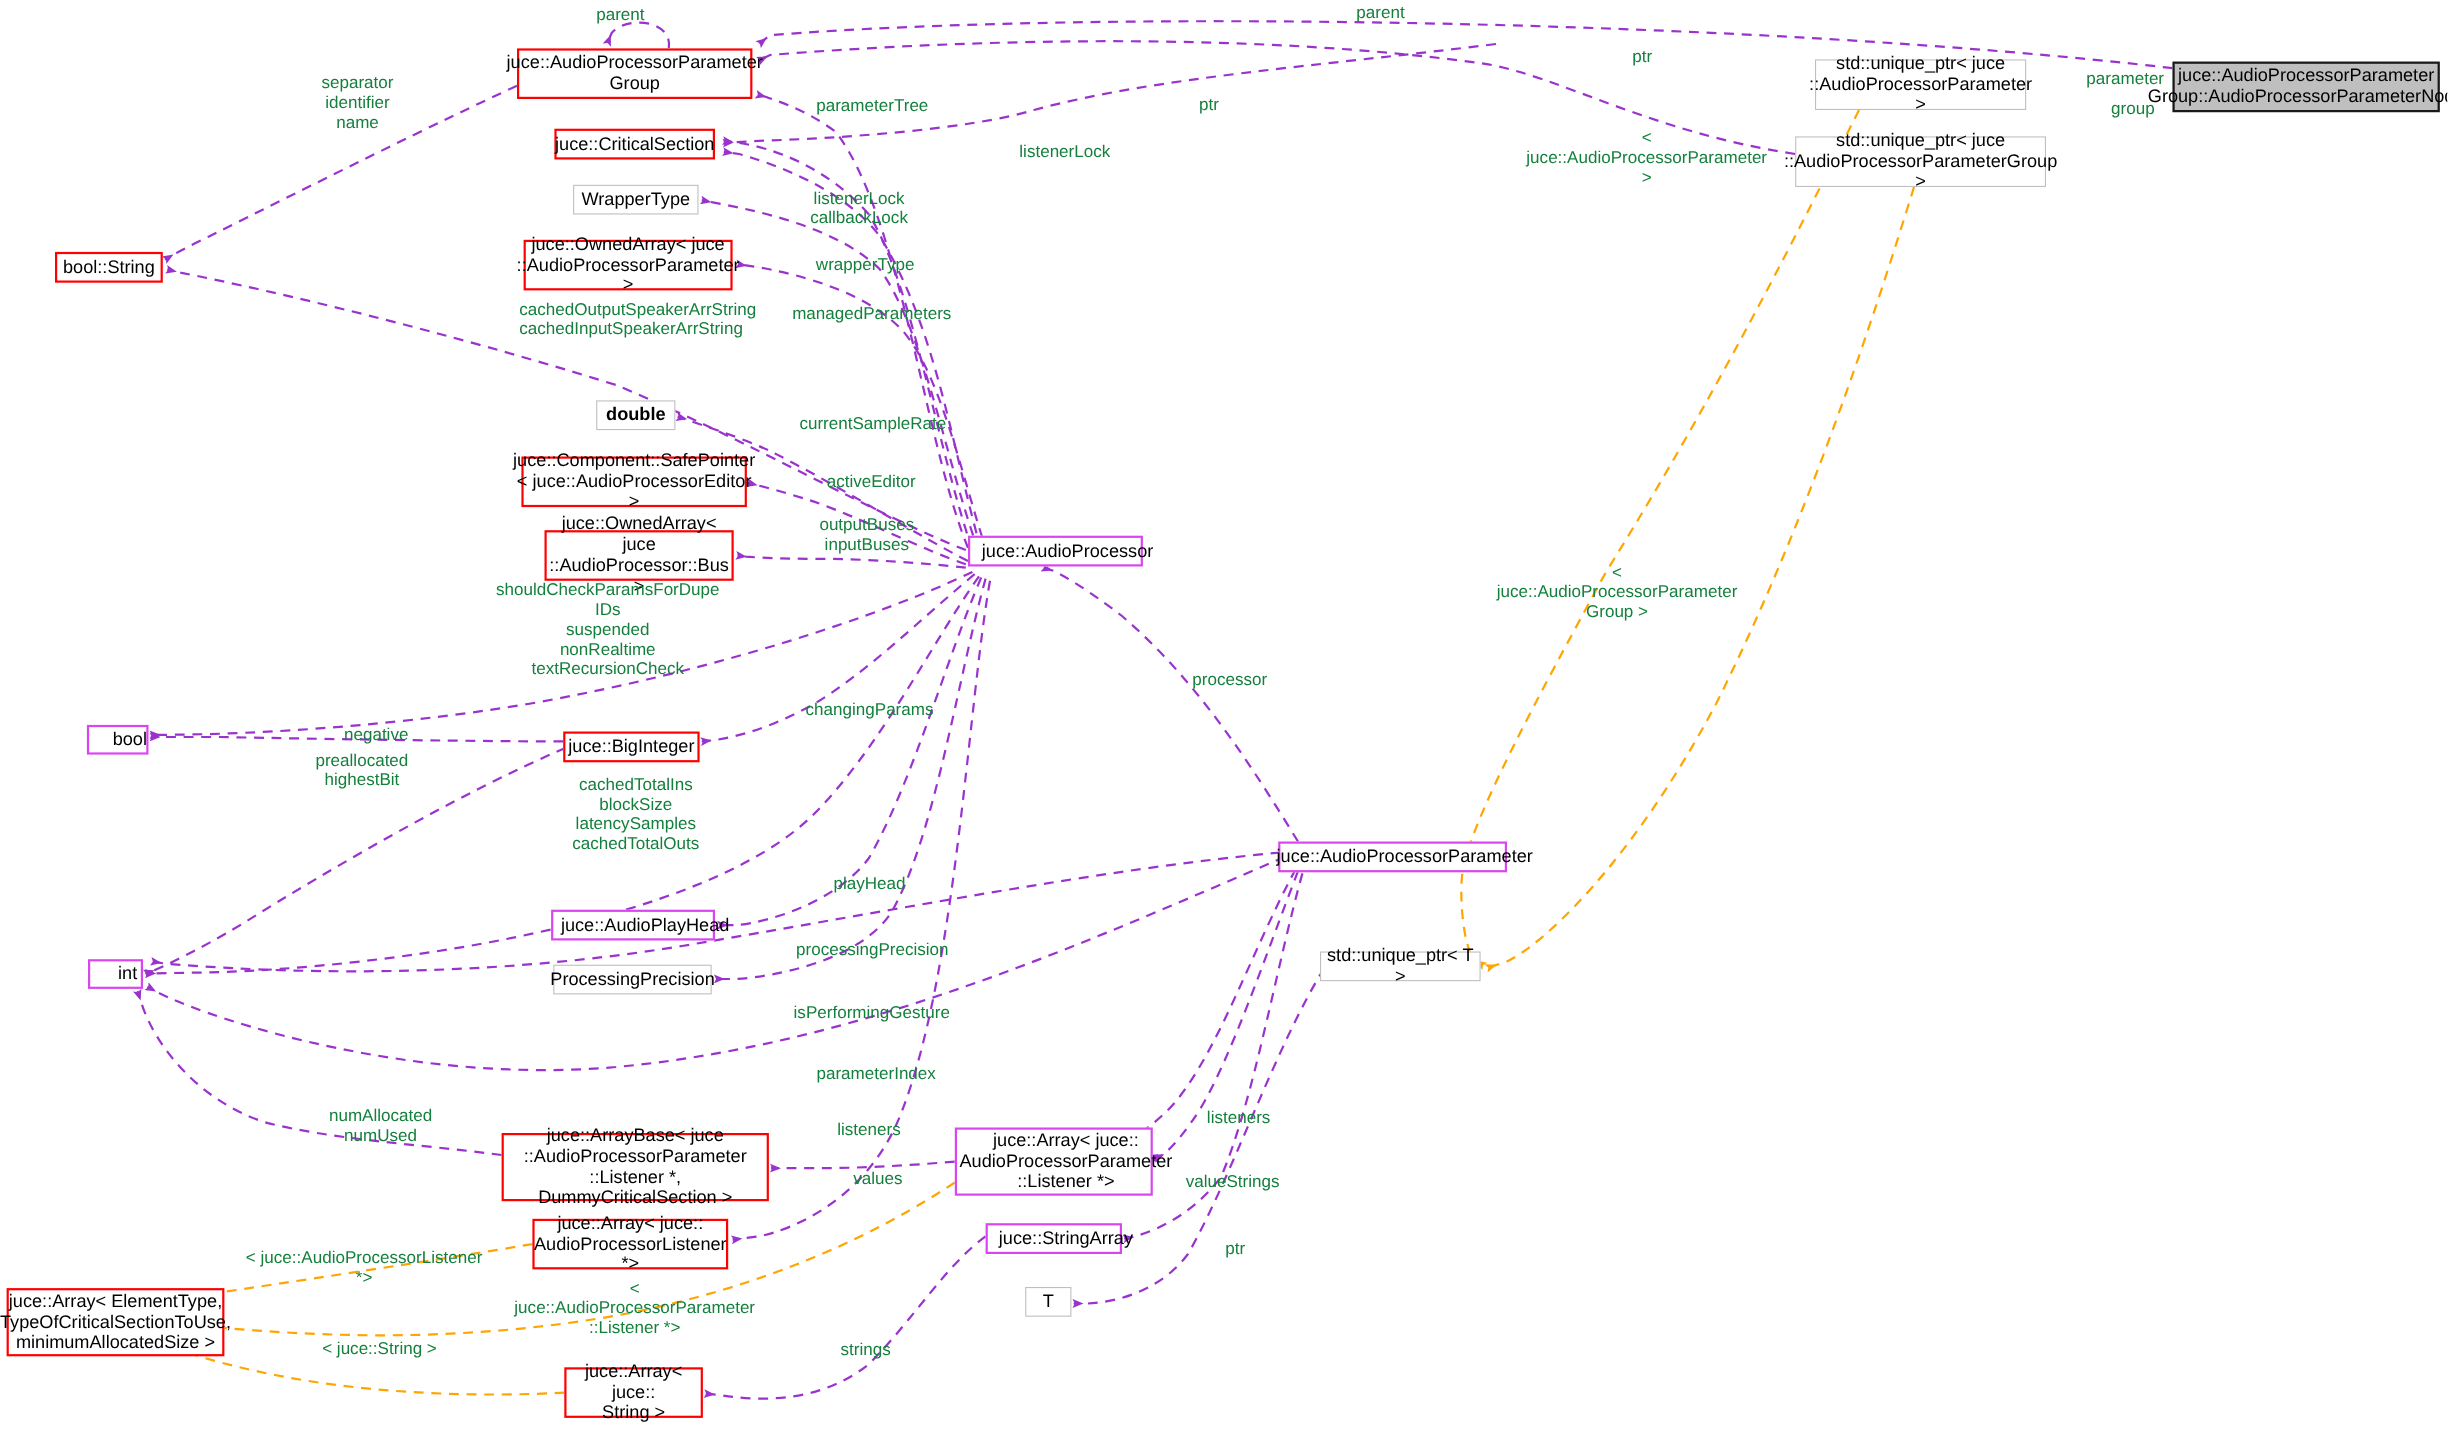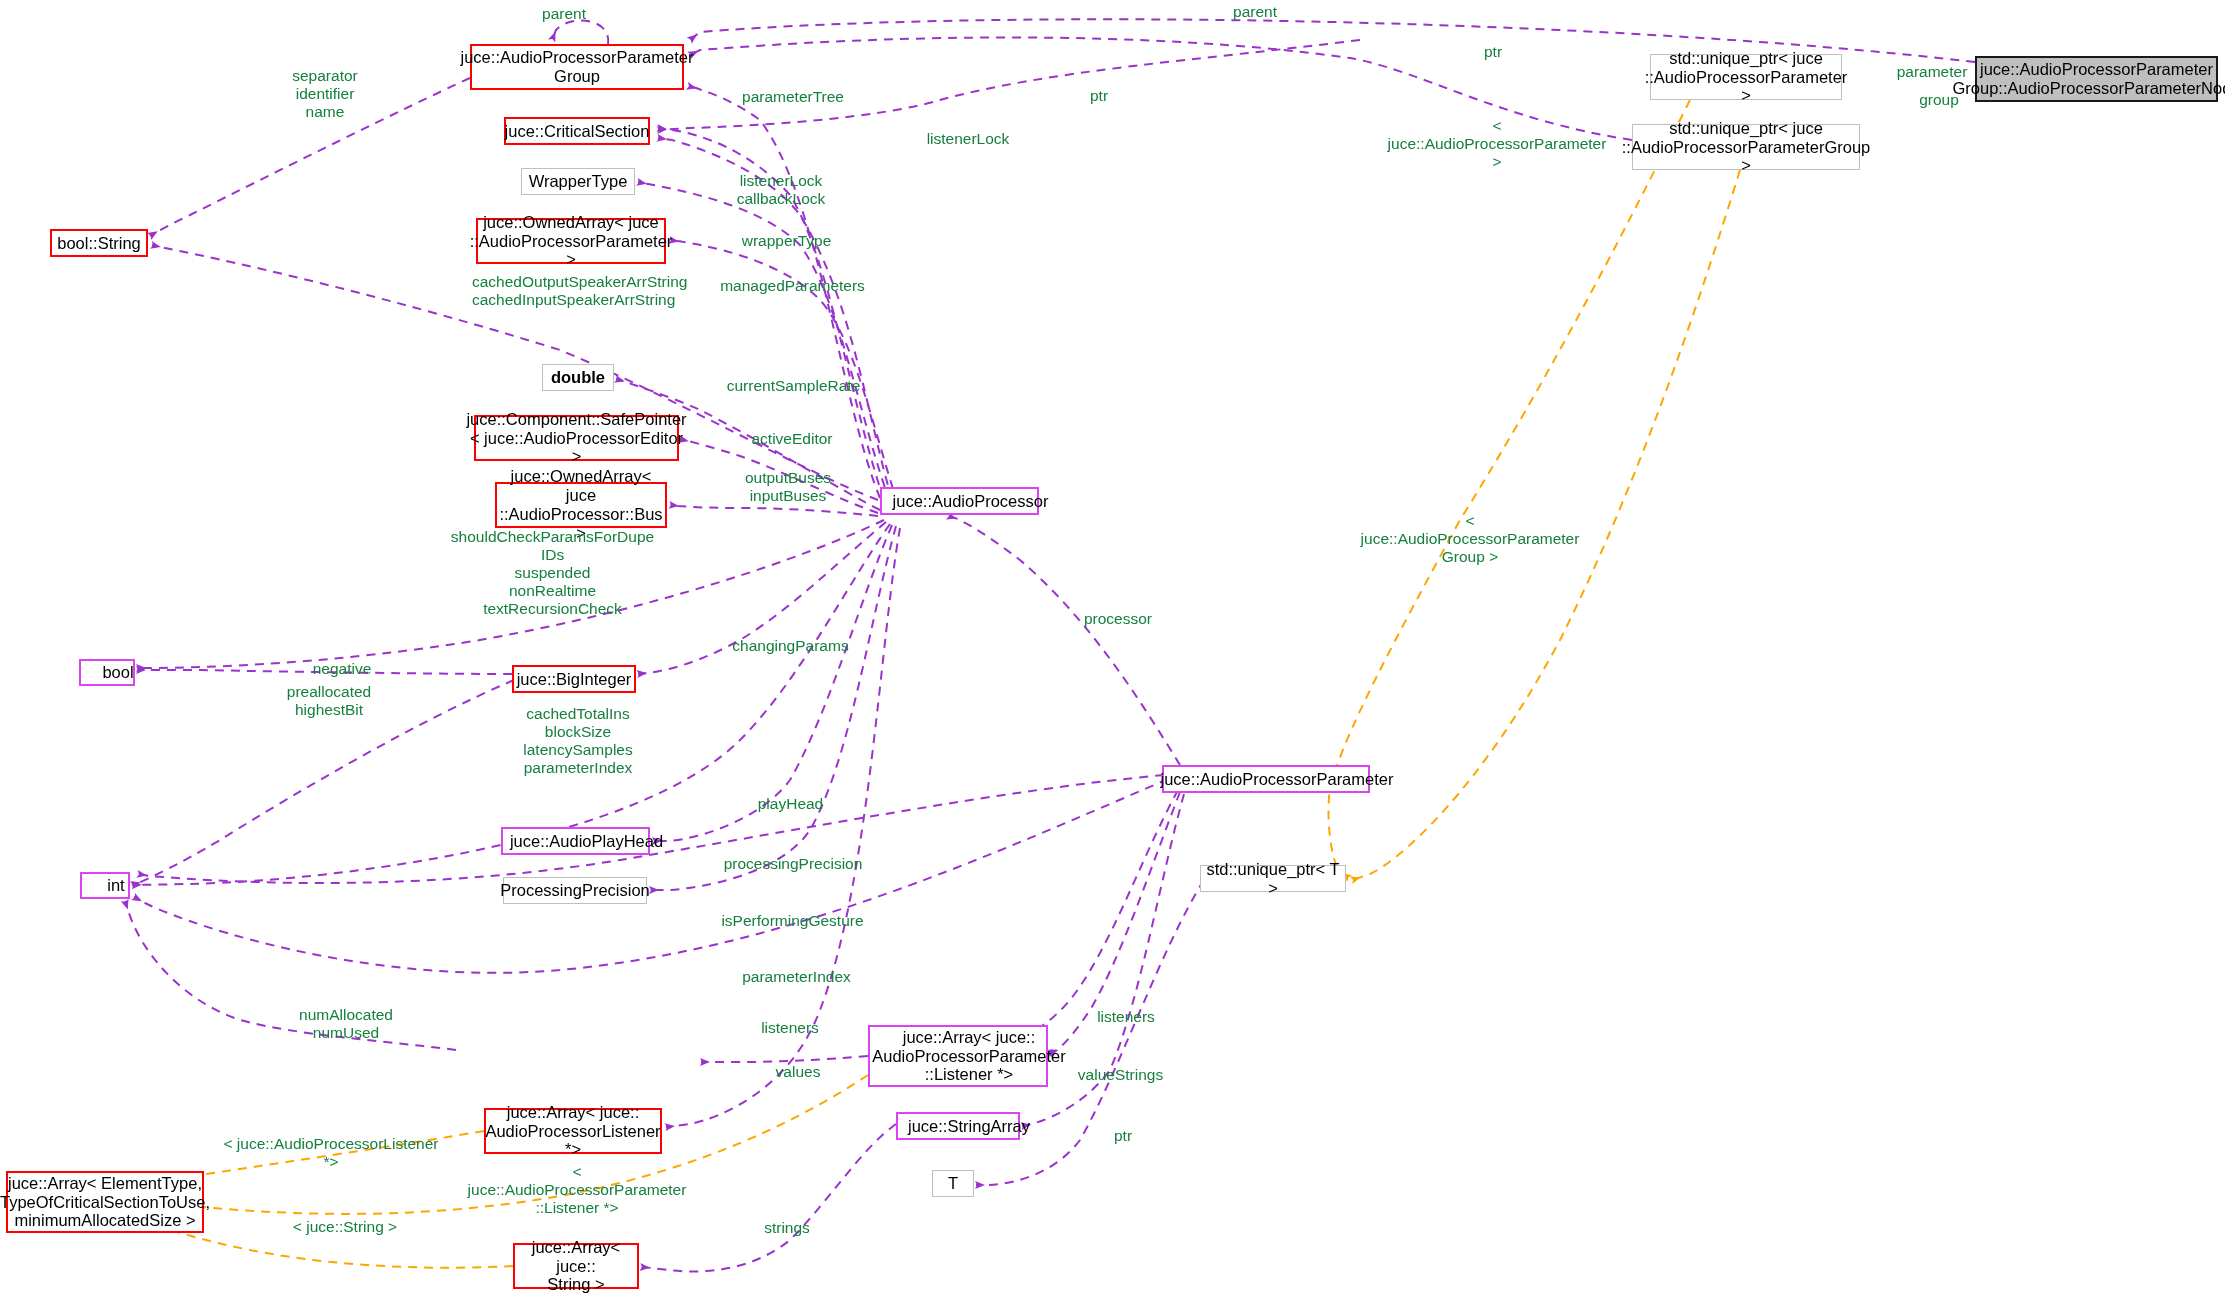--- a/index.html
+++ b/index.html
@@ -158,20 +158,23 @@
   <div class="node red" style="left:495px;  top:482px;  width:172px; height:46px;">juce::OwnedArray&lt; juce
 ::AudioProcessor::Bus &gt;</div>
   <div class="node black" style="left:880px;  top:487px;  width:159px; height:28px;">juce::AudioProcessor</div>
   <div class="node black" style="left:79px;   top:659px;  width:56px;  height:27px;">bool</div>
   <div class="node red" style="left:512px;  top:665px;  width:124px; height:28px;">juce::BigInteger</div>
   <div class="node black" style="left:501px;  top:827px;  width:149px; height:28px;">juce::AudioPlayHead</div>
   <div class="node grey" style="left:503px;  top:877px;  width:144px; height:27px;">ProcessingPrecision</div>
   <div class="node black" style="left:80px;   top:872px;  width:50px;  height:27px;">int</div>
   <div class="node black" style="left:1162px; top:765px;  width:208px; height:28px;">juce::AudioProcessorParameter</div>
   <div class="node grey" style="left:1200px; top:865px;  width:146px; height:27px;">std::unique_ptr&lt; T &gt;</div>
+  <div class="node red" style="left:456px;  top:1030px; width:243px; height:62px;">juce::ArrayBase&lt; juce
+::AudioProcessorParameter
+::Listener *, DummyCriticalSection &gt;</div>
   <div class="node black" style="left:868px; top:1025px; width:180px; height:62px;">juce::Array&lt; juce::
 AudioProcessorParameter
 ::Listener *&gt;</div>
   <div class="node black" style="left:896px;  top:1112px; width:124px; height:28px;">juce::StringArray</div>
   <div class="node red" style="left:484px;  top:1108px; width:178px; height:46px;">juce::Array&lt; juce::
 AudioProcessorListener *&gt;</div>
   <div class="node grey" style="left:932px;  top:1170px; width:42px;  height:27px;">T</div>
   <div class="node red" style="left:6px;    top:1171px; width:198px; height:62px;">juce::Array&lt; ElementType,
 TypeOfCriticalSectionToUse,
 minimumAllocatedSize &gt;</div>
@@ -213,21 +216,21 @@
 suspended
 nonRealtime
 textRecursionCheck</div>
   <div class="edge-label" style="left:713px;  top:637px;  width:155px;">changingParams</div>
   <div class="edge-label" style="left:292px;  top:660px;  width:100px;">negative</div>
   <div class="edge-label" style="left:264px; top:683px; width:130px;">preallocated
 highestBit</div>
   <div class="edge-label" style="left:503px;  top:705px;  width:150px;">cachedTotalIns
 blockSize
 latencySamples
-parameterIndex</div>
+cachedTotalOuts</div>
   <div class="edge-label" style="left:738px;  top:795px;  width:105px;">playHead</div>
   <div class="edge-label" style="left:708px; top:855px;  width:170px;">processingPrecision</div>
   <div class="edge-label" style="left:705px; top:912px;  width:175px;">isPerformingGesture</div>
   <div class="edge-label" style="left:1063px; top:610px;  width:110px;">processor</div>
   <div class="edge-label" style="left:719px;  top:968px;  width:155px;">parameterIndex</div>
   <div class="edge-label" style="left:276px;  top:1006px; width:140px;">numAllocated
 numUsed</div>
   <div class="edge-label" style="left:740px;  top:1019px; width:100px;">listeners</div>
   <div class="edge-label" style="left:1076px; top:1008px; width:100px;">listeners</div>
   <div class="edge-label" style="left:753px;  top:1063px; width:90px;">values</div>

